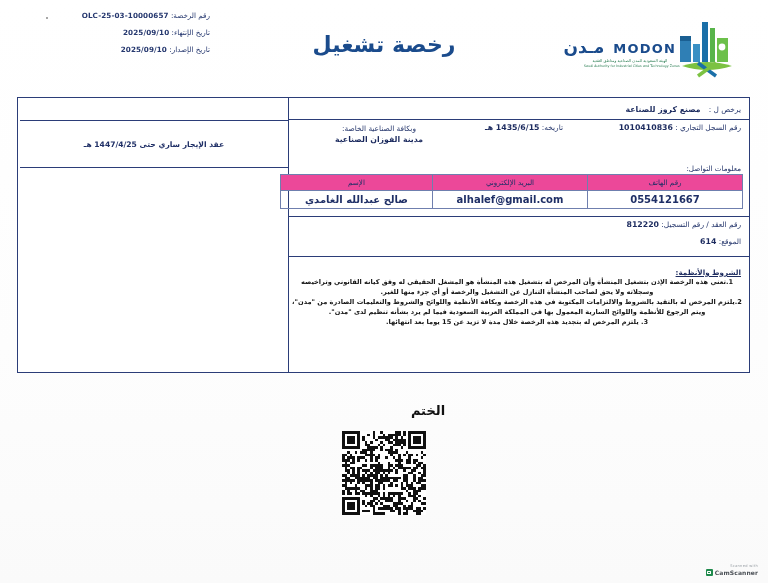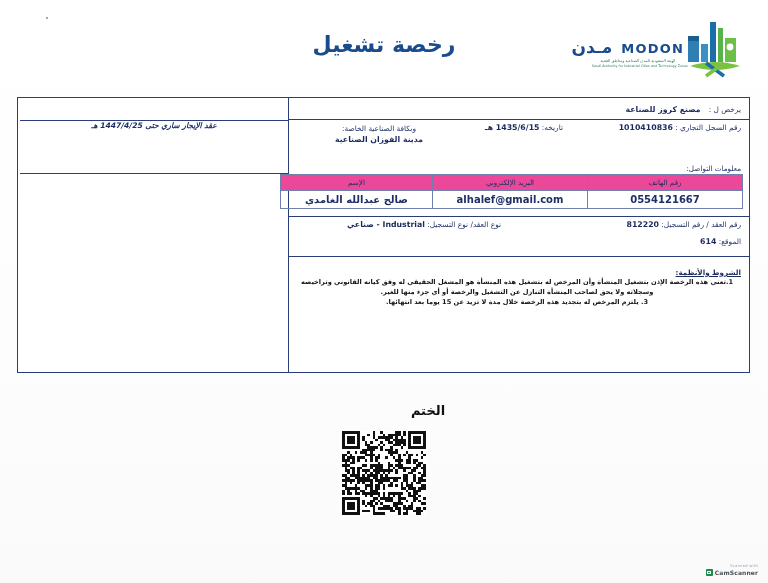--- a/index.html
+++ b/index.html
@@ -66,21 +66,21 @@
     font-size: 22px;
     font-weight: bold;
     color: #1a4b8c;
     letter-spacing: 0.5px;
   }
 
   
   .logo {
     position: absolute;
     top: 16px;
-    right: 16px;
+    right: 24px;
     width: 160px;
     height: 70px;
   }
   .logo-mark {
     position: absolute;
     top: 2px;
     right: 8px;
     width: 58px;
     height: 62px;
   }
@@ -150,27 +150,27 @@
     height: 0;
     border-top: 1.3px solid #2b3d78;
   }
 
   
   .lease-box {
     position: absolute;
     top: 22px;
     left: 2px;
     width: 268px;
-    height: 54px;
+    height: 48px;
     border-top: 1.4px solid #2b3d78;
     border-bottom: 1.4px solid #2b3d78;
     box-sizing: border-box;
     display: flex;
+    align-items: center;
     justify-content: center;
-    font-style: italic;
   }
   .lease-text {
     font-size: 7.6px;
     font-weight: bold;
     color: #1f2f66;
     white-space: nowrap;
   }
 
   
   .right-pane {
@@ -390,20 +390,34 @@
     letter-spacing: 0.1px;
   }
 </style>
 </head>
 <body>
 
 <div class="page">
 
   <div class="speck"></div>
 
+  <div class="meta">
+    <div class="meta-line">
+      <span>رقم الرخصة:</span>
+      <span class="val">OLC-25-03-10000657</span>
+    </div>
+    <div class="meta-line">
+      <span>تاريخ الإنتهاء:</span>
+      <span class="val">2025/09/10</span>
+    </div>
+    <div class="meta-line">
+      <span>تاريخ الإصدار:</span>
+      <span class="val">2025/09/10</span>
+    </div>
+  </div>
 
   <div class="doc-title">رخصة تشغيل</div>
 
   <div class="logo">
     <svg class="logo-mark" viewBox="0 0 58 62">
       <rect x="2" y="18" width="11" height="26" fill="#2f7fb5"></rect>
       <rect x="2" y="18" width="11" height="5" fill="#1a5f92"></rect>
       <rect x="15" y="26" width="7" height="18" fill="#3a90c4"></rect>
       <rect x="24" y="4" width="6" height="40" fill="#1a6fa8"></rect>
       <rect x="32" y="10" width="5" height="34" fill="#58b44a"></rect>
@@ -478,31 +492,28 @@
 
       <div class="row-contract">
         <div class="cc-reg">
           <span class="lbl">رقم العقد / رقم التسجيل:</span>
           <span class="val-b ltr">812220</span>
         </div>
         <div class="cc-site">
           <span class="lbl">الموقع:</span>
           <span class="val-b ltr">614</span>
         </div>
-        <div class="cc-type">
-          <span class="lbl">نوع العقد/ نوع التسجيل:</span>
-          <span class="val-b">Industrial - صناعي</span>
-        </div>
       </div>
 
       <div class="hline" style="top:158px;"></div>
 
       <div class="terms-head">الشروط والأنظمة:</div>
       <div class="terms-body">
         <div class="term">1.تعني هذه الرخصة الإذن بتشغيل المنشأة وأن المرخص له بتشغيل هذه المنشأة هو المشغل الحقيقي له وفق كيانه القانوني وتراخيصه وسجلاته ولا يحق لصاحب المنشأة التنازل عن التشغيل والرخصة أو أي جزء منها للغير.</div>
+        <div class="term">2.يلتزم المرخص له بالتقيد بالشروط والالتزامات المكتوبة في هذه الرخصة وبكافة الأنظمة واللوائح والشروط والتعليمات الصادرة من "مدن"، ويتم الرجوع للأنظمة واللوائح السارية المعمول بها في المملكة العربية السعودية فيما لم يرد بشأنه تنظيم لدى "مدن".</div>
         <div class="term">3. يلتزم المرخص له بتجديد هذه الرخصة خلال مدة لا تزيد عن 15 يوما بعد انتهائها.</div>
       </div>
 
     </div>
   </div>
 
   <div class="stamp-label">الختم</div>
 
   <div class="qr-wrap">
     <svg class="qr" viewBox="0 0 33 33" shape-rendering="crispEdges">

